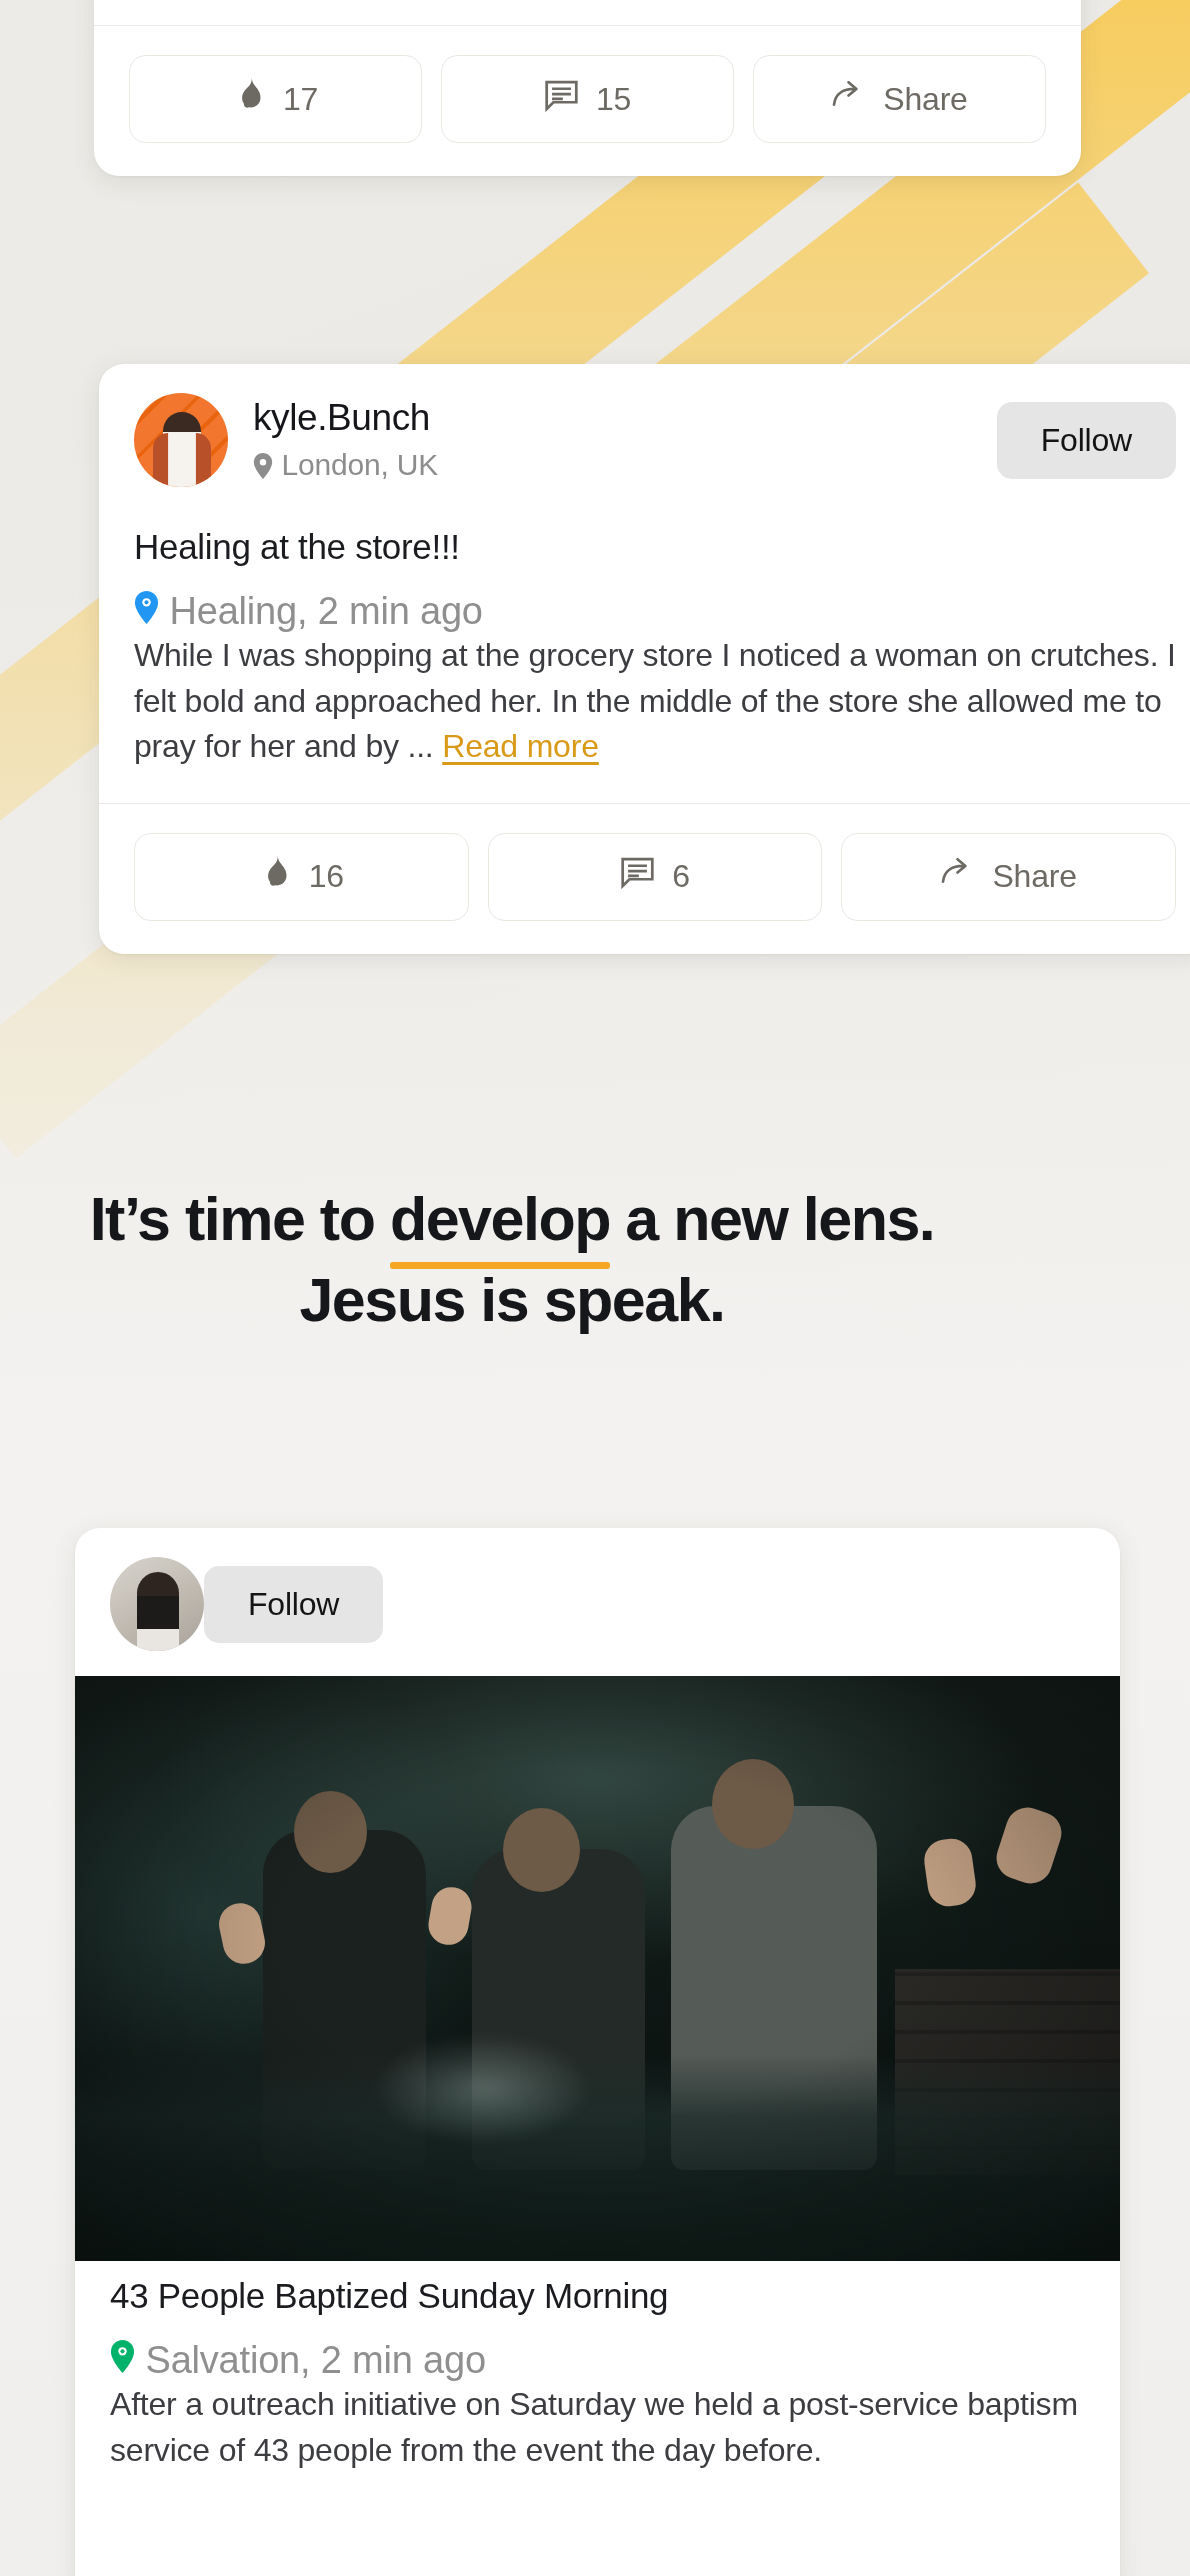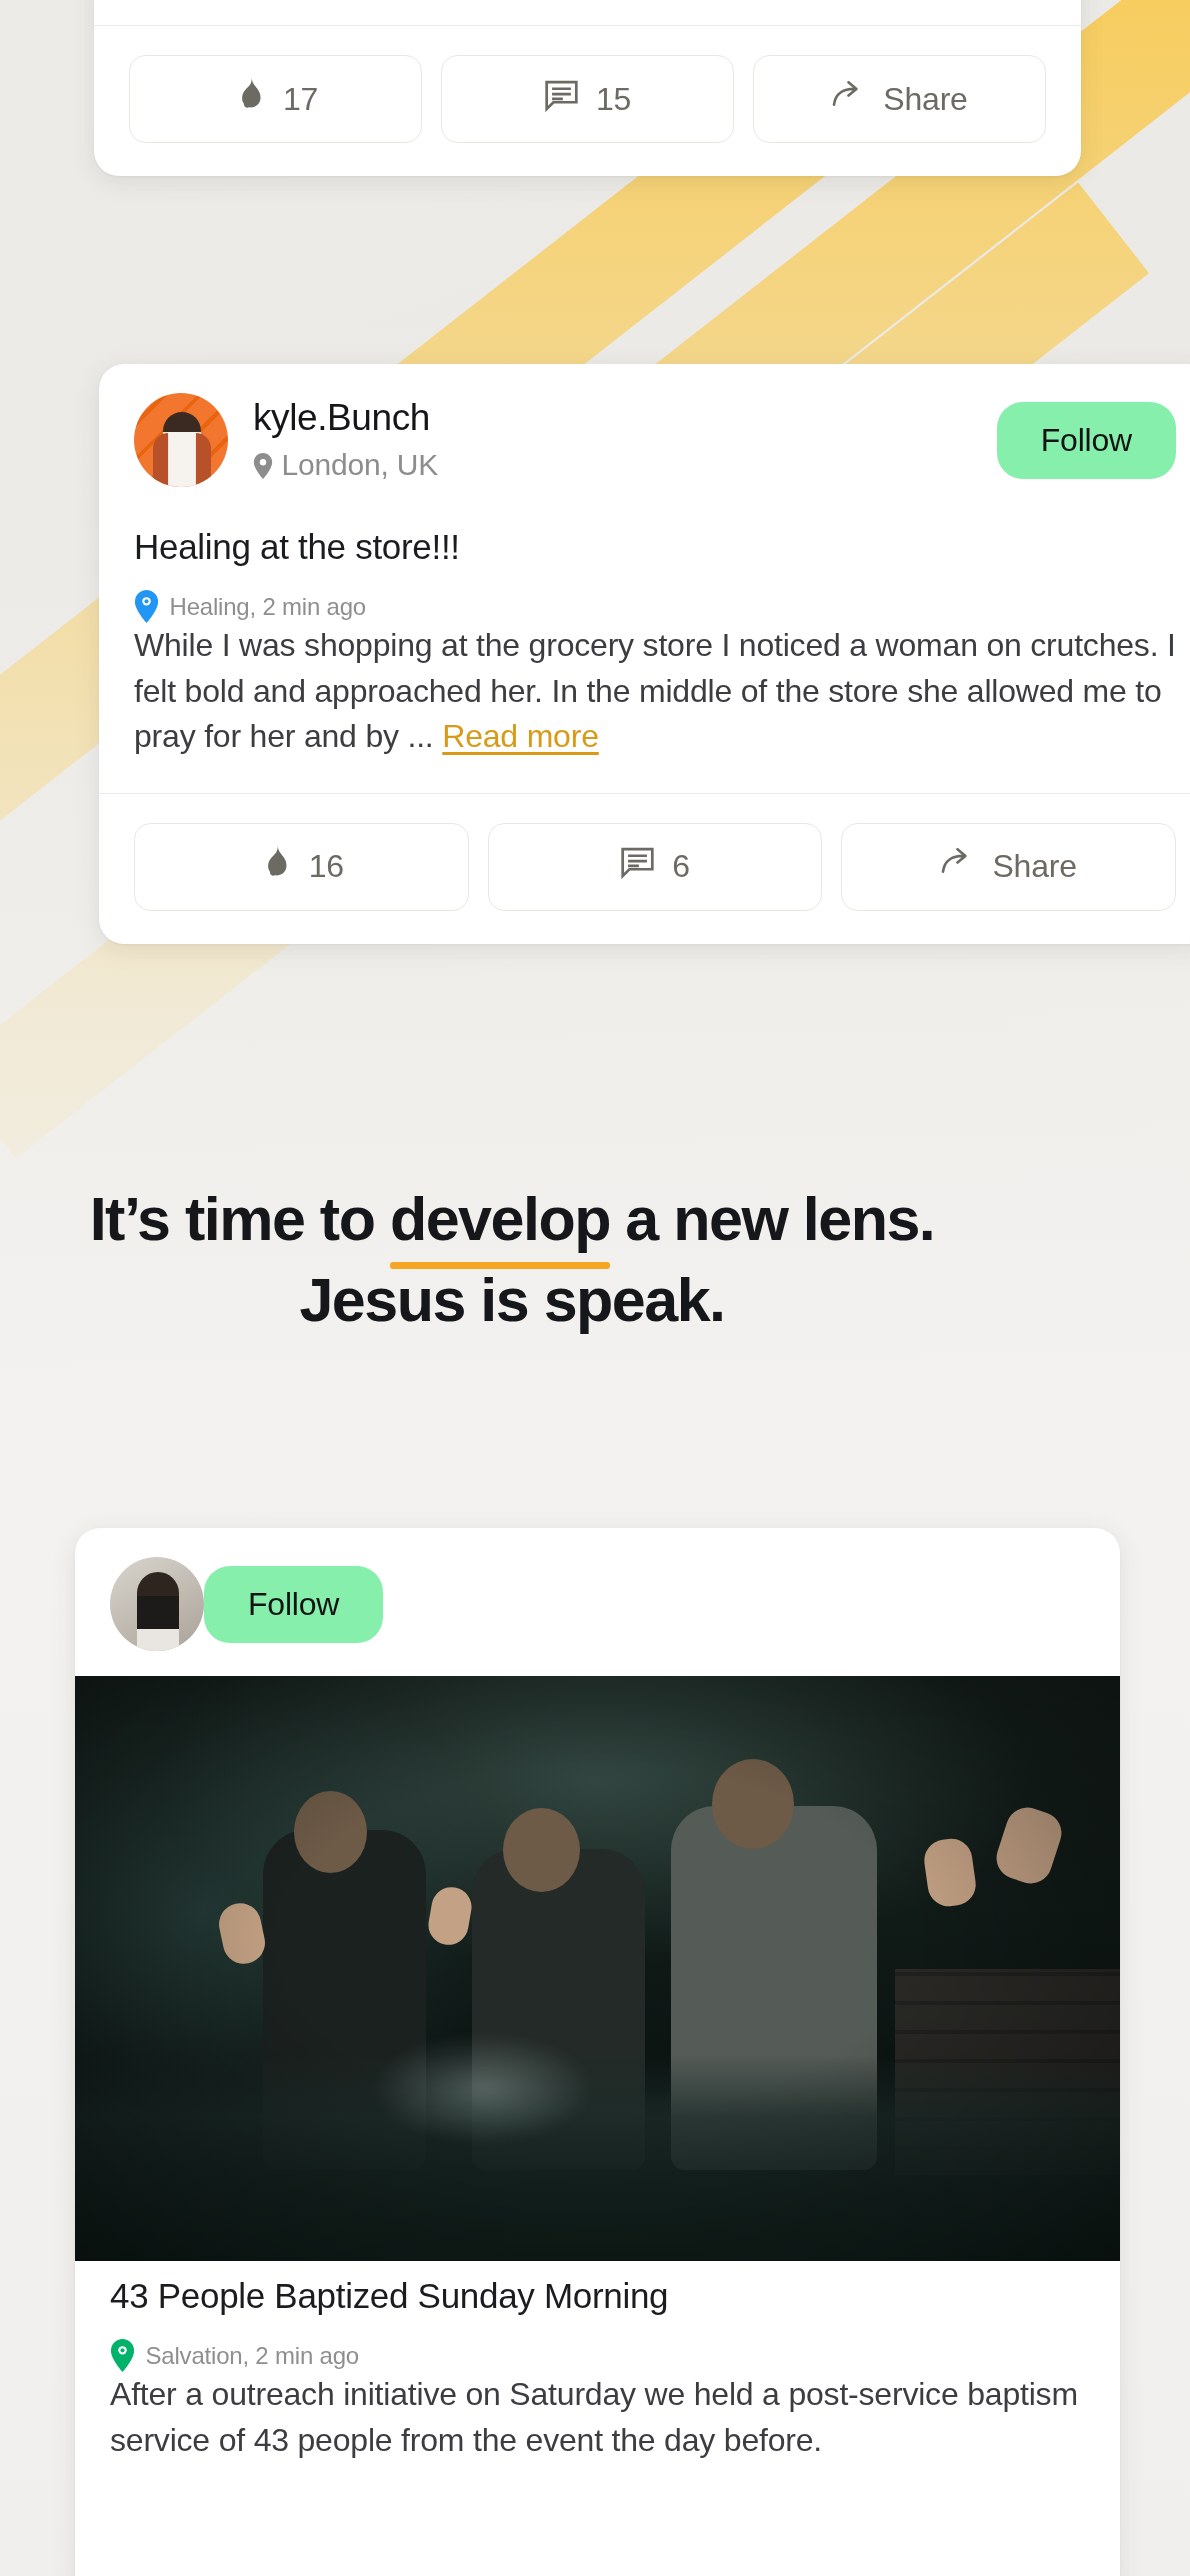--- a/index.html
+++ b/index.html
@@ -117,46 +117,46 @@
     gap: 8.6px;
     margin-top: 8.6px;
     font-size: 30px;
     color: #8d8d8d;
     letter-spacing: -0.2px;
   }
   .pin-grey { width: 20px; height: 26px; flex: 0 0 auto; }
 
   .follow-btn {
     flex: 0 0 auto;
-    background: #86efac;
+    background: #e5e5e5;
     color: #141414;
     border: none;
-    border-radius: 26px;
+    border-radius: 15px;
     font-family: inherit;
     font-size: 32px;
     font-weight: 400;
     letter-spacing: -0.2px;
     padding: 20px 44px;
     cursor: pointer;
   }
 
   
   .post-body { padding: 0 35px 33px 35px; }
   .post-title {
     font-size: 35px;
     color: #1b1c1f;
     letter-spacing: -0.3px;
     margin-top: 15.3px;
   }
   .post-meta {
     display: flex;
-    align-items: center;
+    align-items: flex-start;
     gap: 10.5px;
     margin-top: 23px;
-    font-size: 24px;
+    font-size: 38px;
     color: #8f8f8f;
     letter-spacing: -0.2px;
   }
   .pin-blue  { width: 25px; height: 33px; flex: 0 0 auto; }
   .pin-green { width: 25px; height: 33px; flex: 0 0 auto; }
 
   .post-text {
     font-size: 32px;
     line-height: 1.42;
     color: #3c3d40;

